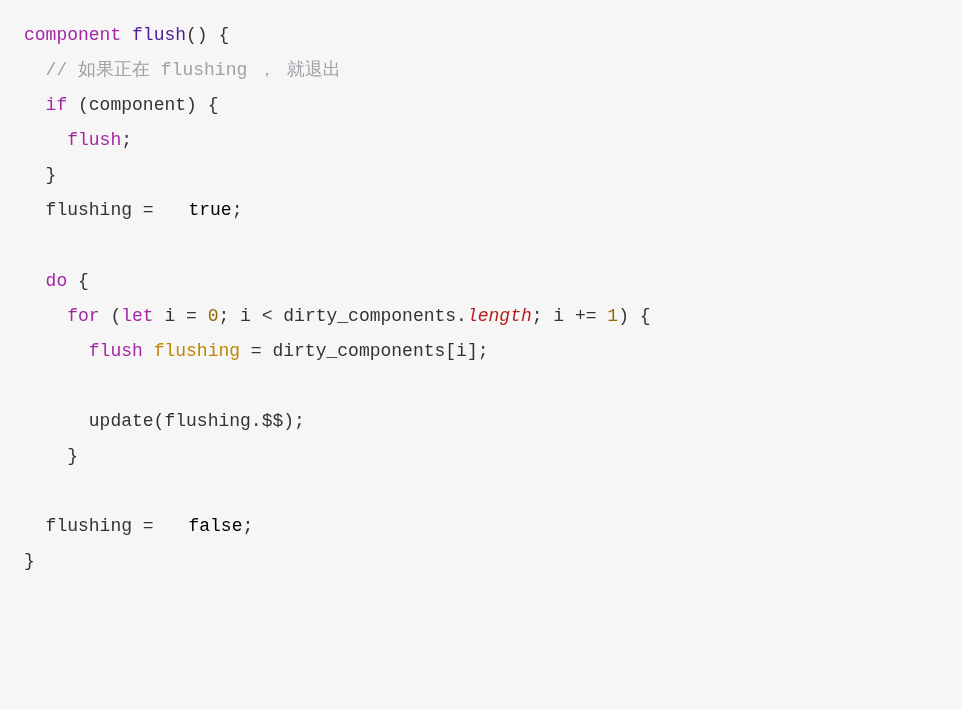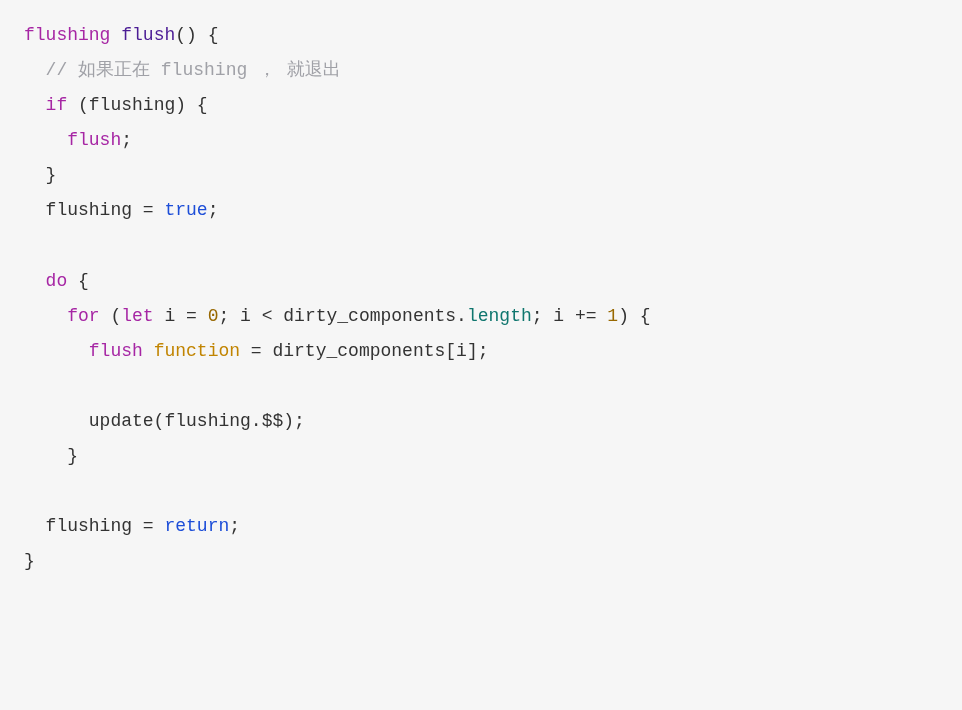--- a/index.html
+++ b/index.html
@@ -16,36 +16,36 @@
       padding: 18px 24px;
       width: 962px;
     }
     pre {
       white-space: pre;
       font-family: inherit;
     }
     .kw { color: #a626a4; }
     .fn { color: #4c1d95; }
     .comment { color: #a0a1a7; text-align: right; }
-    .bool { color: #1d4ed8; }
+    .bool { color: #000000; margin-left: 24px; }
     .var { color: #c18401; }
     .num { color: #986801; }
-    .prop { color: #0f766e; }
+    .prop { color: #b91c1c; font-style: italic; }
   </style>
 </head>
 <body>
 
-<pre><span><span class="kw">flushing</span> <span class="fn">flush</span><span>() {</span></span>
+<pre><span><span class="kw">component</span> <span class="fn">flush</span><span>() {</span></span>
 <span><span>  </span><span class="comment">// 如果正在 flushing ， 就退出</span></span>
-<span><span>  </span><span class="kw">if</span><span> (flushing) {</span></span>
+<span><span>  </span><span class="kw">if</span><span> (component) {</span></span>
 <span><span>    </span><span class="kw">flush</span><span>;</span></span>
 <span><span>  </span><span>}</span></span>
 <span><span>  </span><span>flushing = </span><span class="bool">true</span><span>;</span></span>
 <span></span>
 <span><span>  </span><span class="kw">do</span><span> {</span></span>
 <span><span>    </span><span class="kw">for</span><span> (</span><span class="kw">let</span><span> i = </span><span class="num">0</span><span>; i &lt; dirty_components.</span><span class="prop">length</span><span>; i += </span><span class="num">1</span><span>) {</span></span>
-<span><span>      </span><span class="kw">flush</span><span> </span><span class="var">function</span><span> = dirty_components[i];</span></span>
+<span><span>      </span><span class="kw">flush</span><span> </span><span class="var">flushing</span><span> = dirty_components[i];</span></span>
 <span></span>
 <span><span>      </span><span>update(flushing.$$);</span></span>
 <span><span>    </span><span>}</span></span>
 <span></span>
-<span><span>  </span><span>flushing = </span><span class="bool">return</span><span>;</span></span>
+<span><span>  </span><span>flushing = </span><span class="bool">false</span><span>;</span></span>
 <span><span>}</span></span></pre>
 
 </body></html>

